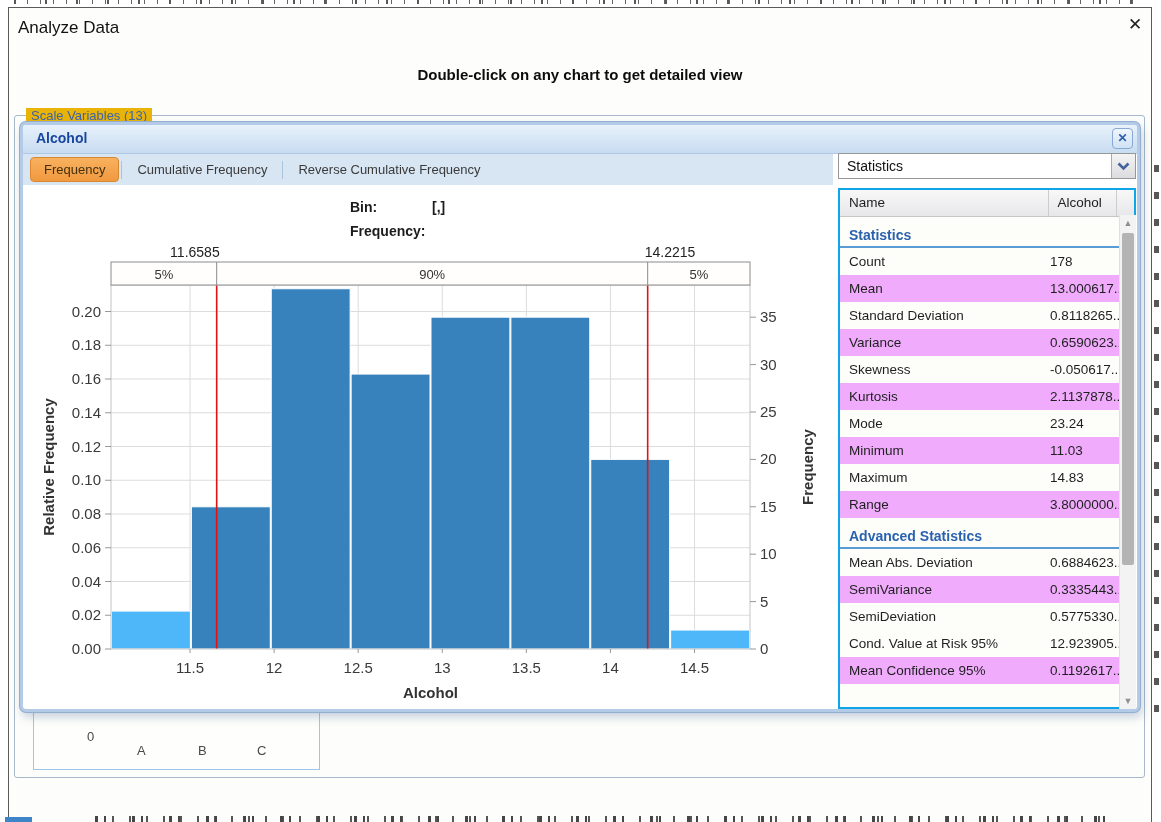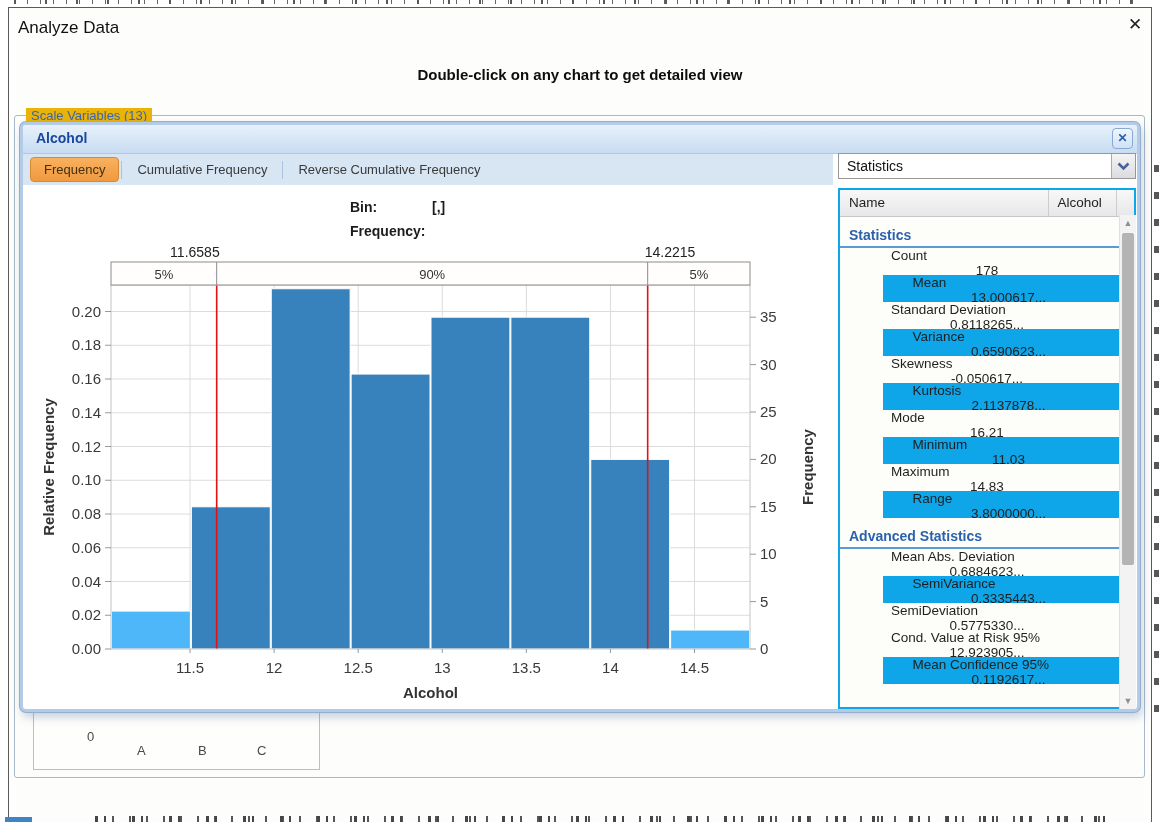--- a/index.html
+++ b/index.html
@@ -111,22 +111,22 @@
     left:838px; top:188px; width:298px; height:521px; z-index:11;
     border:2px solid #0ea5e9; background:#fdfdfa; overflow:hidden;
   }
   .stats-head { display:flex; height:27px; background:linear-gradient(#f8f8f8,#e7e7ea); border-bottom:1px solid #c6c6c6; }
   .stats-head .hc { font-size:13.5px; color:#222; line-height:26px; padding-left:9px; border-right:1px solid #cdcdcd; }
   .hc-name { width:210px; } .hc-val { width:69px; } .hc-sp { width:17px; border-right:none !important; }
   .sec-row {
     height:31px; padding:10px 0 0 9px; font-size:14px; font-weight:bold; color:#2b62ae;
     border-bottom:2px solid #5b9bd5; background:#fdfdfa;
   }
-  .stat-row { display:flex; height:27px; align-items:center; font-size:13.5px; color:#1f1f1f;flex-direction:column; }
-  .stat-row.alt { background:#0ea5e9;margin-left:43px; }
+  .stat-row { display:flex; height:27px; align-items:center; font-size:13.5px; color:#1f1f1f; }
+  .stat-row.alt { background:#f0abfc; }
   .stat-row .lc { width:210px; padding-left:9px; }
   .stat-row .vc { flex:1; }
 
   
   .sbar { left:1119px; top:215px; width:17px; height:494px; z-index:12; background:#f3f3f3; border-left:1px solid #e0e0e0; }
   .sbar .arr { position:absolute; left:0; width:16px; height:16px; font-size:9px; color:#8f8f8f; text-align:center; line-height:16px; cursor:pointer; }
   .sbar .arr-up { top:0; } .sbar .arr-down { bottom:0; }
   .sbar .thumb { position:absolute; left:2px; top:18px; width:12px; height:332px; background:#b4b4b4; border-radius:2px; cursor:pointer; }
 
   .chart-svg { left:24px; top:186px; z-index:11; }
@@ -303,21 +303,21 @@
         <div class="stat-row">
           <div class="lc">Skewness</div>
           <div class="vc">-0.050617...</div>
         </div>
         <div class="stat-row alt">
           <div class="lc">Kurtosis</div>
           <div class="vc">2.1137878...</div>
         </div>
         <div class="stat-row">
           <div class="lc">Mode</div>
-          <div class="vc">16.21</div>
+          <div class="vc">23.24</div>
         </div>
         <div class="stat-row alt">
           <div class="lc">Minimum</div>
           <div class="vc">11.03</div>
         </div>
         <div class="stat-row">
           <div class="lc">Maximum</div>
           <div class="vc">14.83</div>
         </div>
         <div class="stat-row alt">

